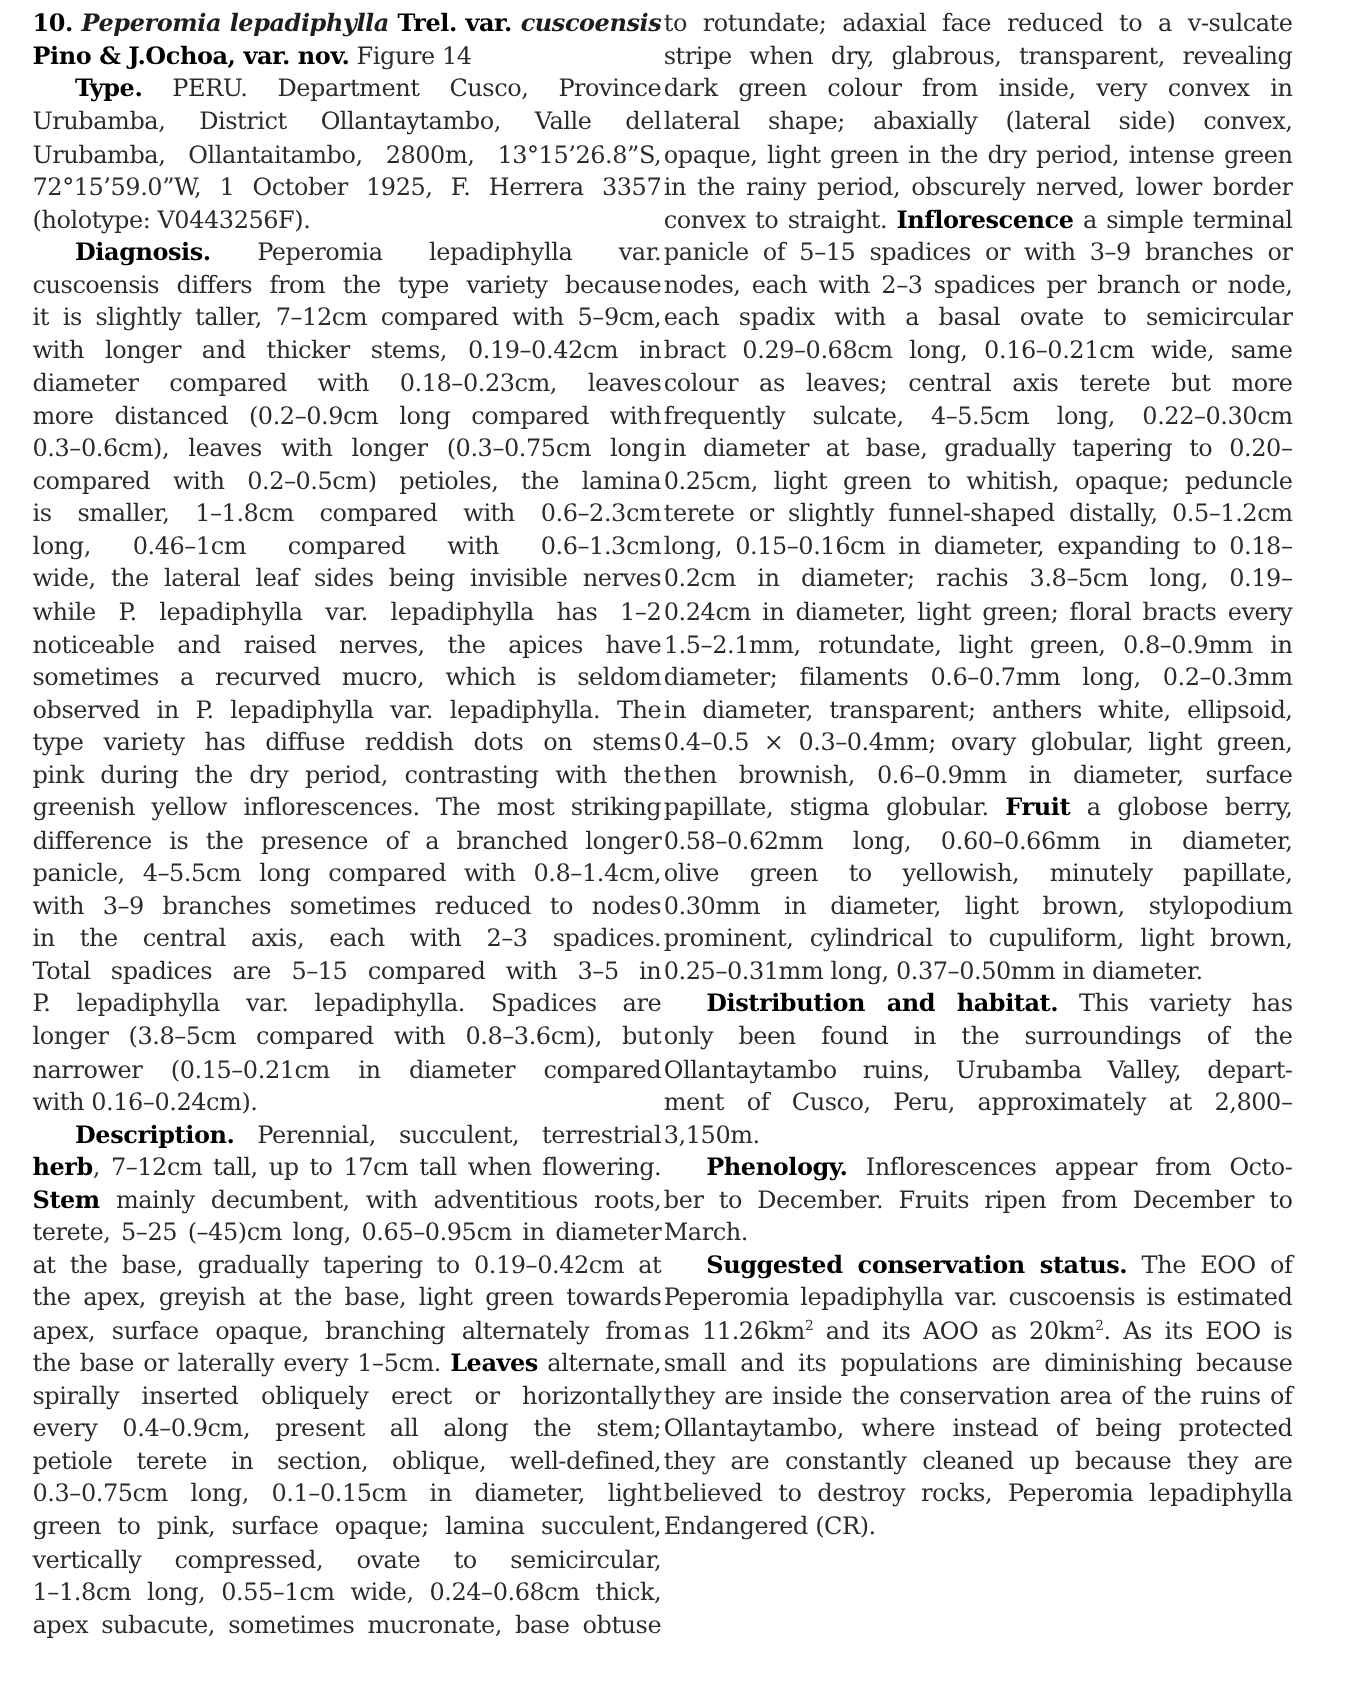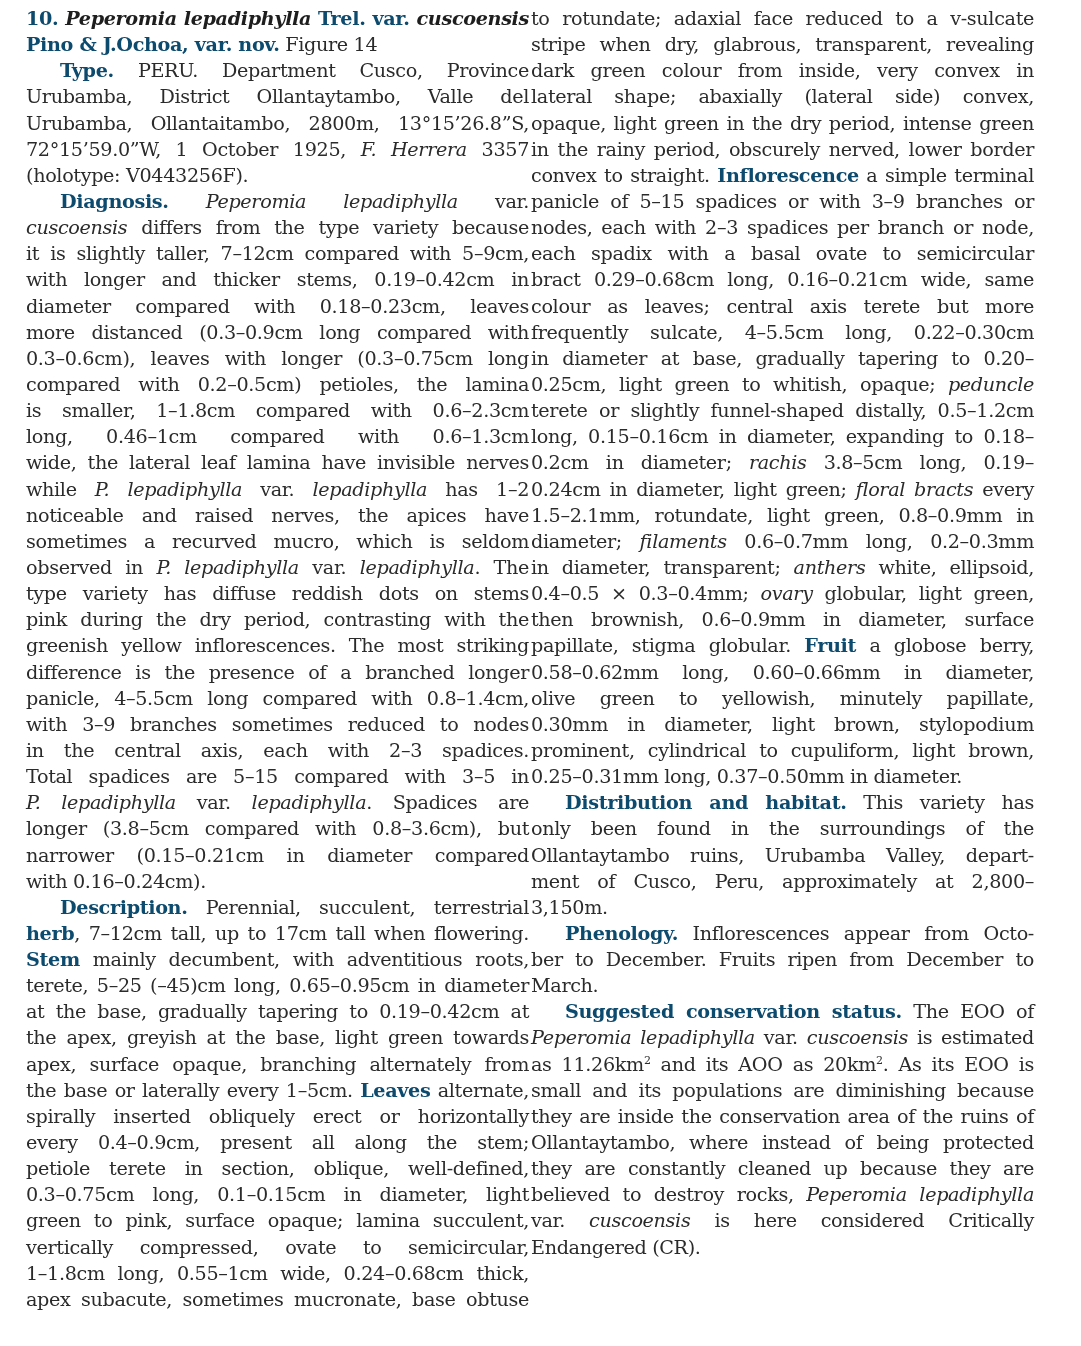--- a/index.html
+++ b/index.html
@@ -16,48 +16,48 @@
     font-size: 19.2px;
     color: #2b2b2b;
     text-align: justify;
     text-align-last: justify;
     white-space: nowrap;
     letter-spacing: -0.35px;
     word-spacing: 0px;
   }
   .line.indent { padding-left: 34px; }
   .line.last { text-align-last: left; }
-  .r-i { font-style: italic; }
-  .r-b { font-weight: bold; color: #0c4a6e; }
+  .r-i { }
+  .r-b { font-weight: bold; color: #000000; }
   .r-bi { font-weight: bold; font-style: italic; color: #1e1e1e; }
   sup { font-size: 11px; line-height: 0; vertical-align: super; }
 </style>
 </head>
 <body>
 
 <div class="page">
   <div class="col left" id="col-left">
       <div class="line"><span class="r-b">10. </span><span class="r-bi">Peperomia lepadiphylla</span><span class="r-b"> Trel. var. </span><span class="r-bi">cuscoensis</span></div>
       <div class="line last"><span class="r-b">Pino &amp; J.Ochoa, var. nov.</span><span> Figure 14</span></div>
       <div class="line indent"><span class="r-b">Type.</span><span> PERU. Department Cusco, Province</span></div>
       <div class="line"><span>Urubamba, District Ollantaytambo, Valle del</span></div>
       <div class="line"><span>Urubamba, Ollantaitambo, 2800m, 13°15’26.8”S,</span></div>
       <div class="line"><span>72°15’59.0”W, 1 October 1925, </span><span class="r-i">F. Herrera</span><span> 3357</span></div>
       <div class="line last"><span>(holotype: V0443256F).</span></div>
       <div class="line indent"><span class="r-b">Diagnosis.</span><span> </span><span class="r-i">Peperomia lepadiphylla</span><span> var.</span></div>
       <div class="line"><span class="r-i">cuscoensis</span><span> differs from the type variety because</span></div>
       <div class="line"><span>it is slightly taller, 7–12cm compared with 5–9cm,</span></div>
       <div class="line"><span>with longer and thicker stems, 0.19–0.42cm in</span></div>
       <div class="line"><span>diameter compared with 0.18–0.23cm, leaves</span></div>
-      <div class="line"><span>more distanced (0.3–0.9cm long compared with</span></div>
+      <div class="line"><span>more distanced (0.2–0.9cm long compared with</span></div>
       <div class="line"><span>0.3–0.6cm), leaves with longer (0.3–0.75cm long</span></div>
       <div class="line"><span>compared with 0.2–0.5cm) petioles, the lamina</span></div>
       <div class="line"><span>is smaller, 1–1.8cm compared with 0.6–2.3cm</span></div>
       <div class="line"><span>long, 0.46–1cm compared with 0.6–1.3cm</span></div>
-      <div class="line"><span>wide, the lateral leaf lamina have invisible nerves</span></div>
+      <div class="line"><span>wide, the lateral leaf sides being invisible nerves</span></div>
       <div class="line"><span>while </span><span class="r-i">P. lepadiphylla</span><span> var. </span><span class="r-i">lepadiphylla</span><span> has 1–2</span></div>
       <div class="line"><span>noticeable and raised nerves, the apices have</span></div>
       <div class="line"><span>sometimes a recurved mucro, which is seldom</span></div>
       <div class="line"><span>observed in </span><span class="r-i">P. lepadiphylla</span><span> var. </span><span class="r-i">lepadiphylla</span><span>. The</span></div>
       <div class="line"><span>type variety has diffuse reddish dots on stems</span></div>
       <div class="line"><span>pink during the dry period, contrasting with the</span></div>
       <div class="line"><span>greenish yellow inflorescences. The most striking</span></div>
       <div class="line"><span>difference is the presence of a branched longer</span></div>
       <div class="line"><span>panicle, 4–5.5cm long compared with 0.8–1.4cm,</span></div>
       <div class="line"><span>with 3–9 branches sometimes reduced to nodes</span></div>
@@ -124,16 +124,15 @@
       <div class="line"><span>ber to December. Fruits ripen from December to</span></div>
       <div class="line last"><span>March.</span></div>
       <div class="line indent"><span class="r-b">Suggested conservation status.</span><span> The EOO of</span></div>
       <div class="line"><span class="r-i">Peperomia lepadiphylla</span><span> var. </span><span class="r-i">cuscoensis</span><span> is estimated</span></div>
       <div class="line"><span>as 11.26km</span><sup>2</sup><span> and its AOO as 20km</span><sup>2</sup><span>. As its EOO is</span></div>
       <div class="line"><span>small and its populations are diminishing because</span></div>
       <div class="line"><span>they are inside the conservation area of the ruins of</span></div>
       <div class="line"><span>Ollantaytambo, where instead of being protected</span></div>
       <div class="line"><span>they are constantly cleaned up because they are</span></div>
       <div class="line"><span>believed to destroy rocks, </span><span class="r-i">Peperomia lepadiphylla</span></div>
-      <div class="line"><span>var. </span><span class="r-i">cuscoensis</span><span> is here considered Critically</span></div>
       <div class="line last"><span>Endangered (CR).</span></div>
     </div>
 </div>
 
 </body></html>

